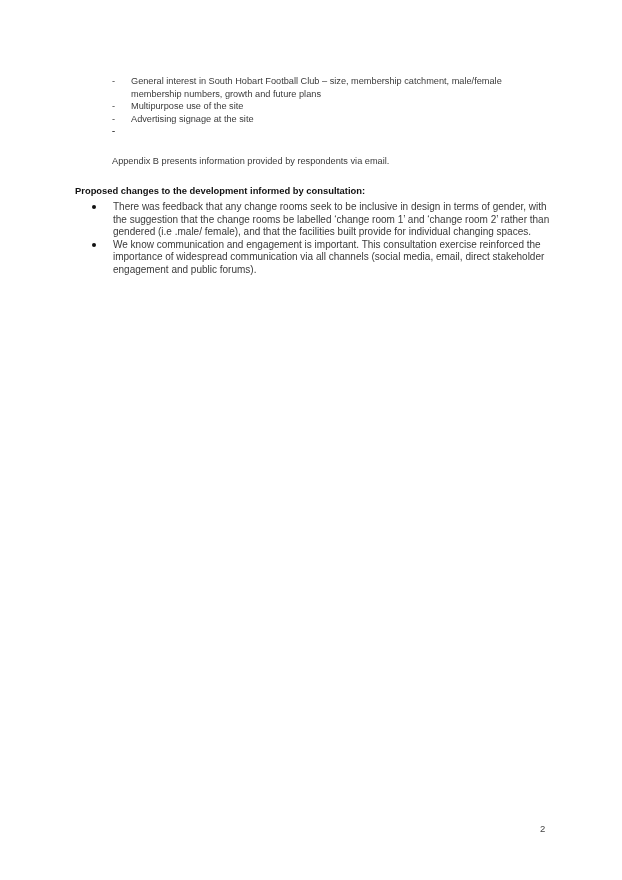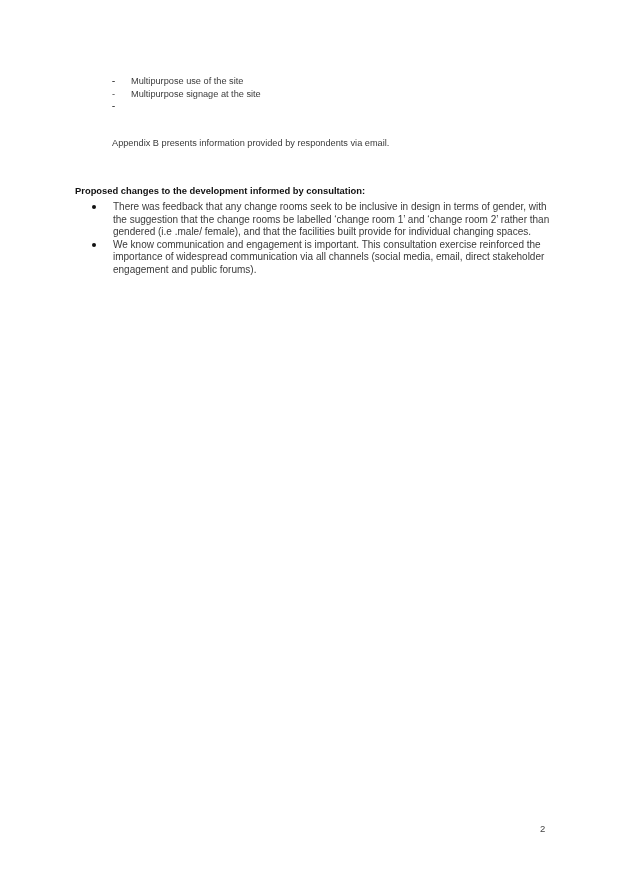--- a/index.html
+++ b/index.html
@@ -37,21 +37,21 @@
       padding-left: 19px;
     }
     .dash-list li .dash {
       position: absolute;
       left: 0;
       top: 0;
     }
     .appendix-note {
       position: absolute;
       left: 112px;
-      top: 137px;
+      top: 155px;
       font-size: 9.2px;
       line-height: 12.6px;
     }
     .section-heading {
       position: absolute;
       left: 75px;
       top: 185px;
       font-size: 9.4px;
       font-weight: bold;
       color: #111;
@@ -90,28 +90,29 @@
     }
   </style>
 </head>
 <body>
 
 <div class="page">
 
   <ul class="dash-list">
     <li>
       <span class="dash">-</span>
+      <span>General interest in South Hobart Football Club – size, membership catchment, male/female membership numbers, growth and future plans</span>
     </li>
     <li>
       <span class="dash">-</span>
       <span>Multipurpose use of the site</span>
     </li>
     <li>
       <span class="dash">-</span>
-      <span>Multipurpose signage at the site</span>
+      <span>Advertising signage at the site</span>
     </li>
     <li>
       <span class="dash">-</span>
     </li>
     <li>
       <span class="dash">-</span>
     </li>
   </ul>
 
   <p class="appendix-note" style="margin:0;">Appendix B presents information provided by respondents via email.</p>

